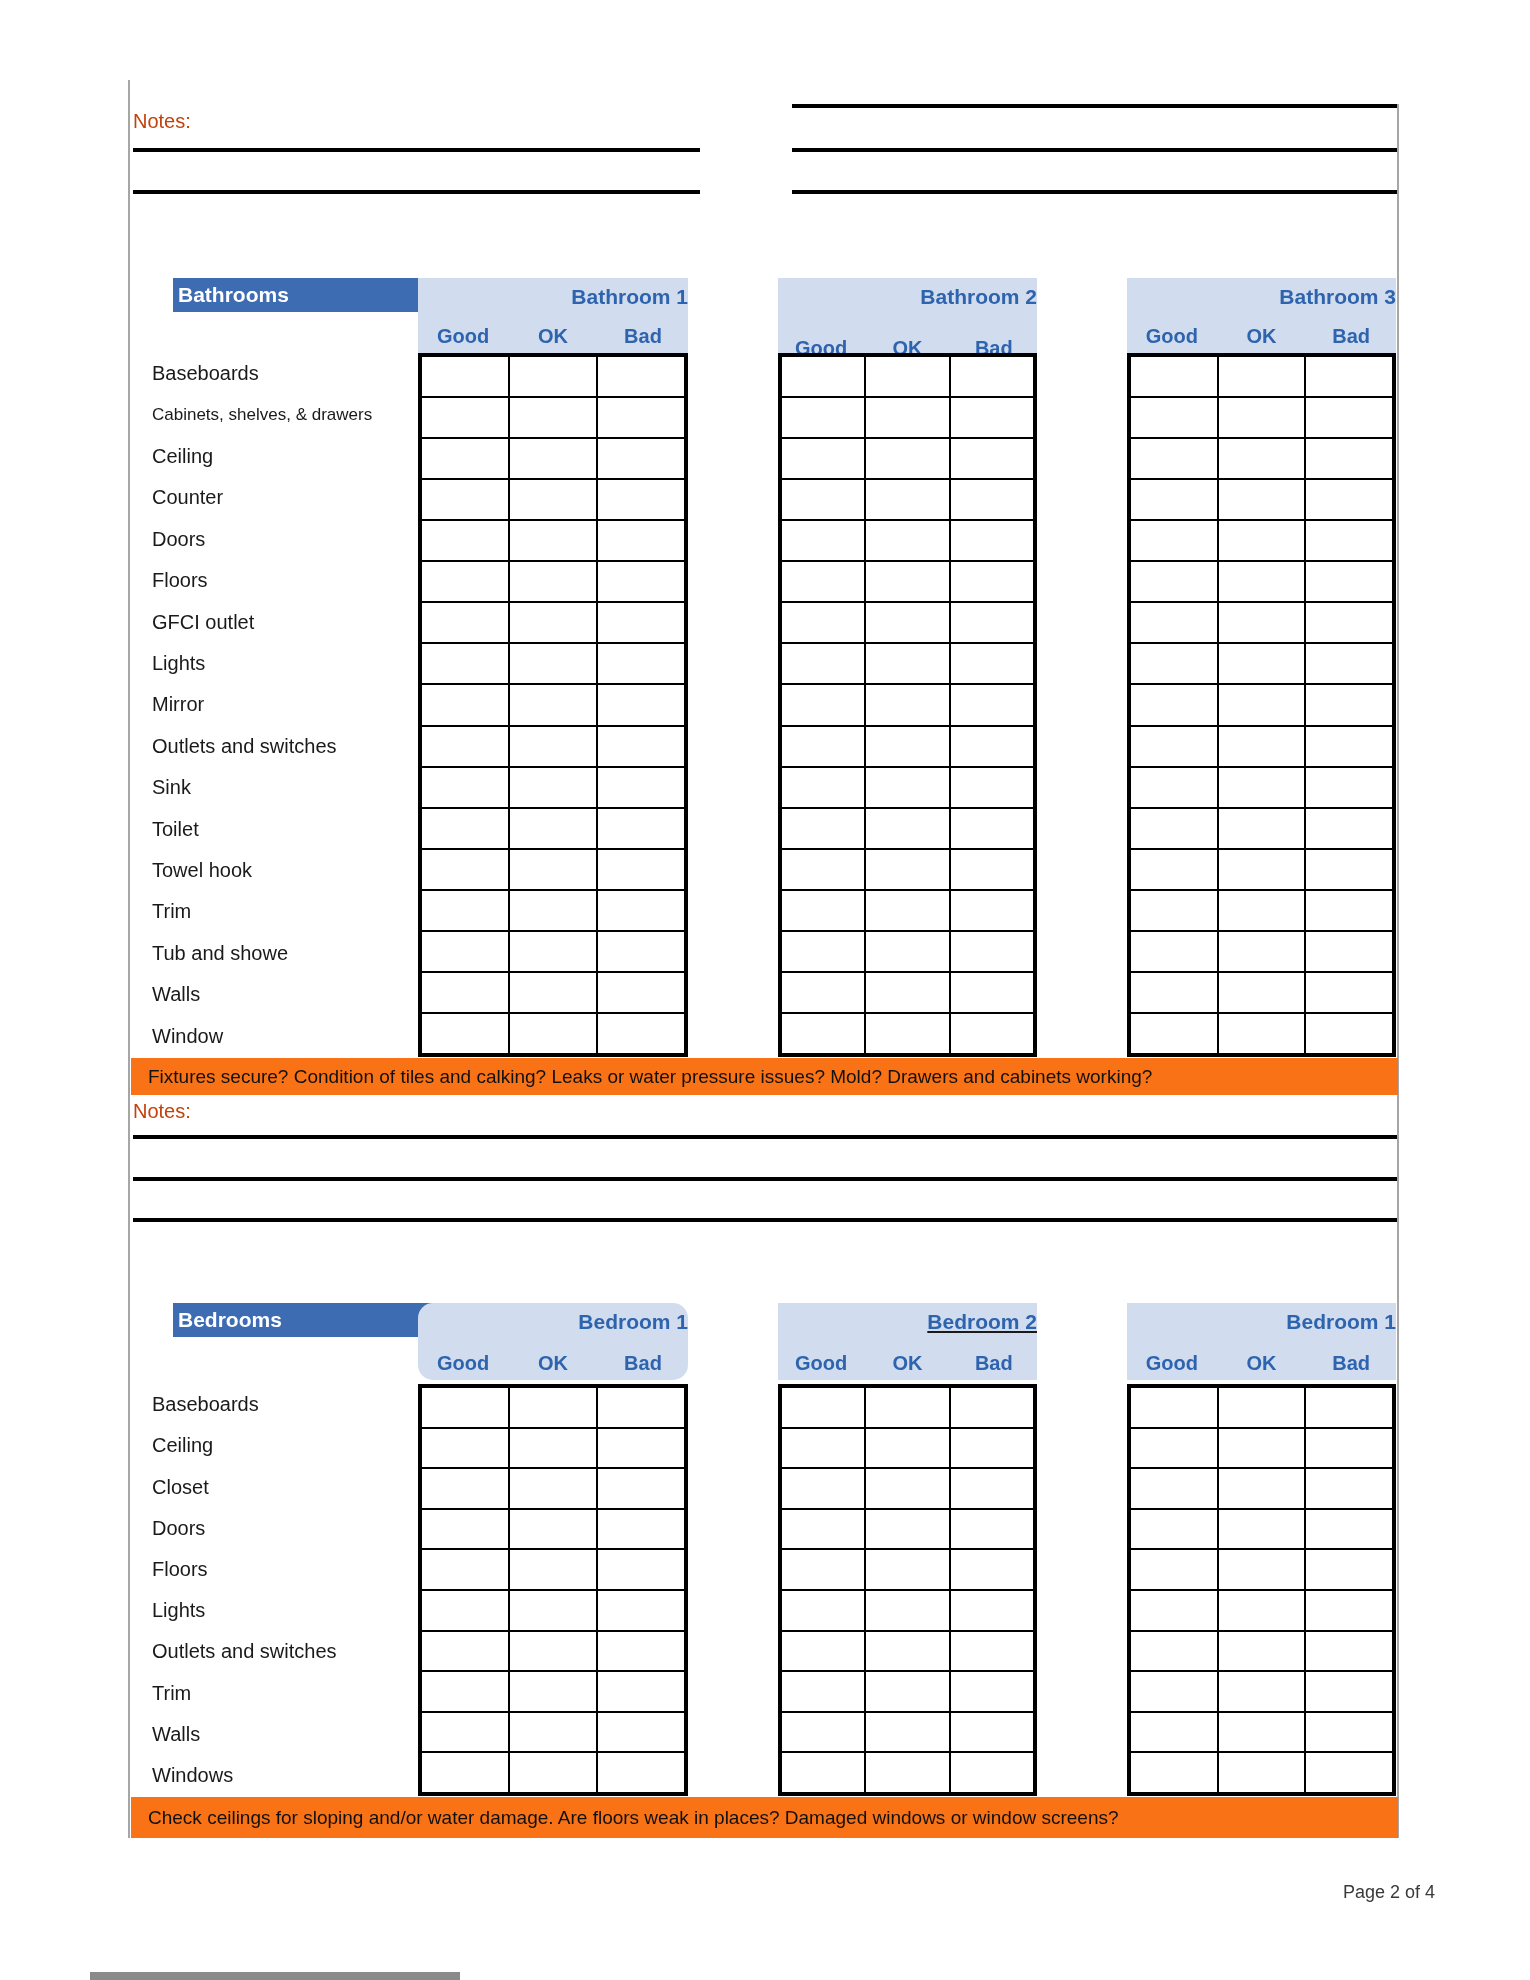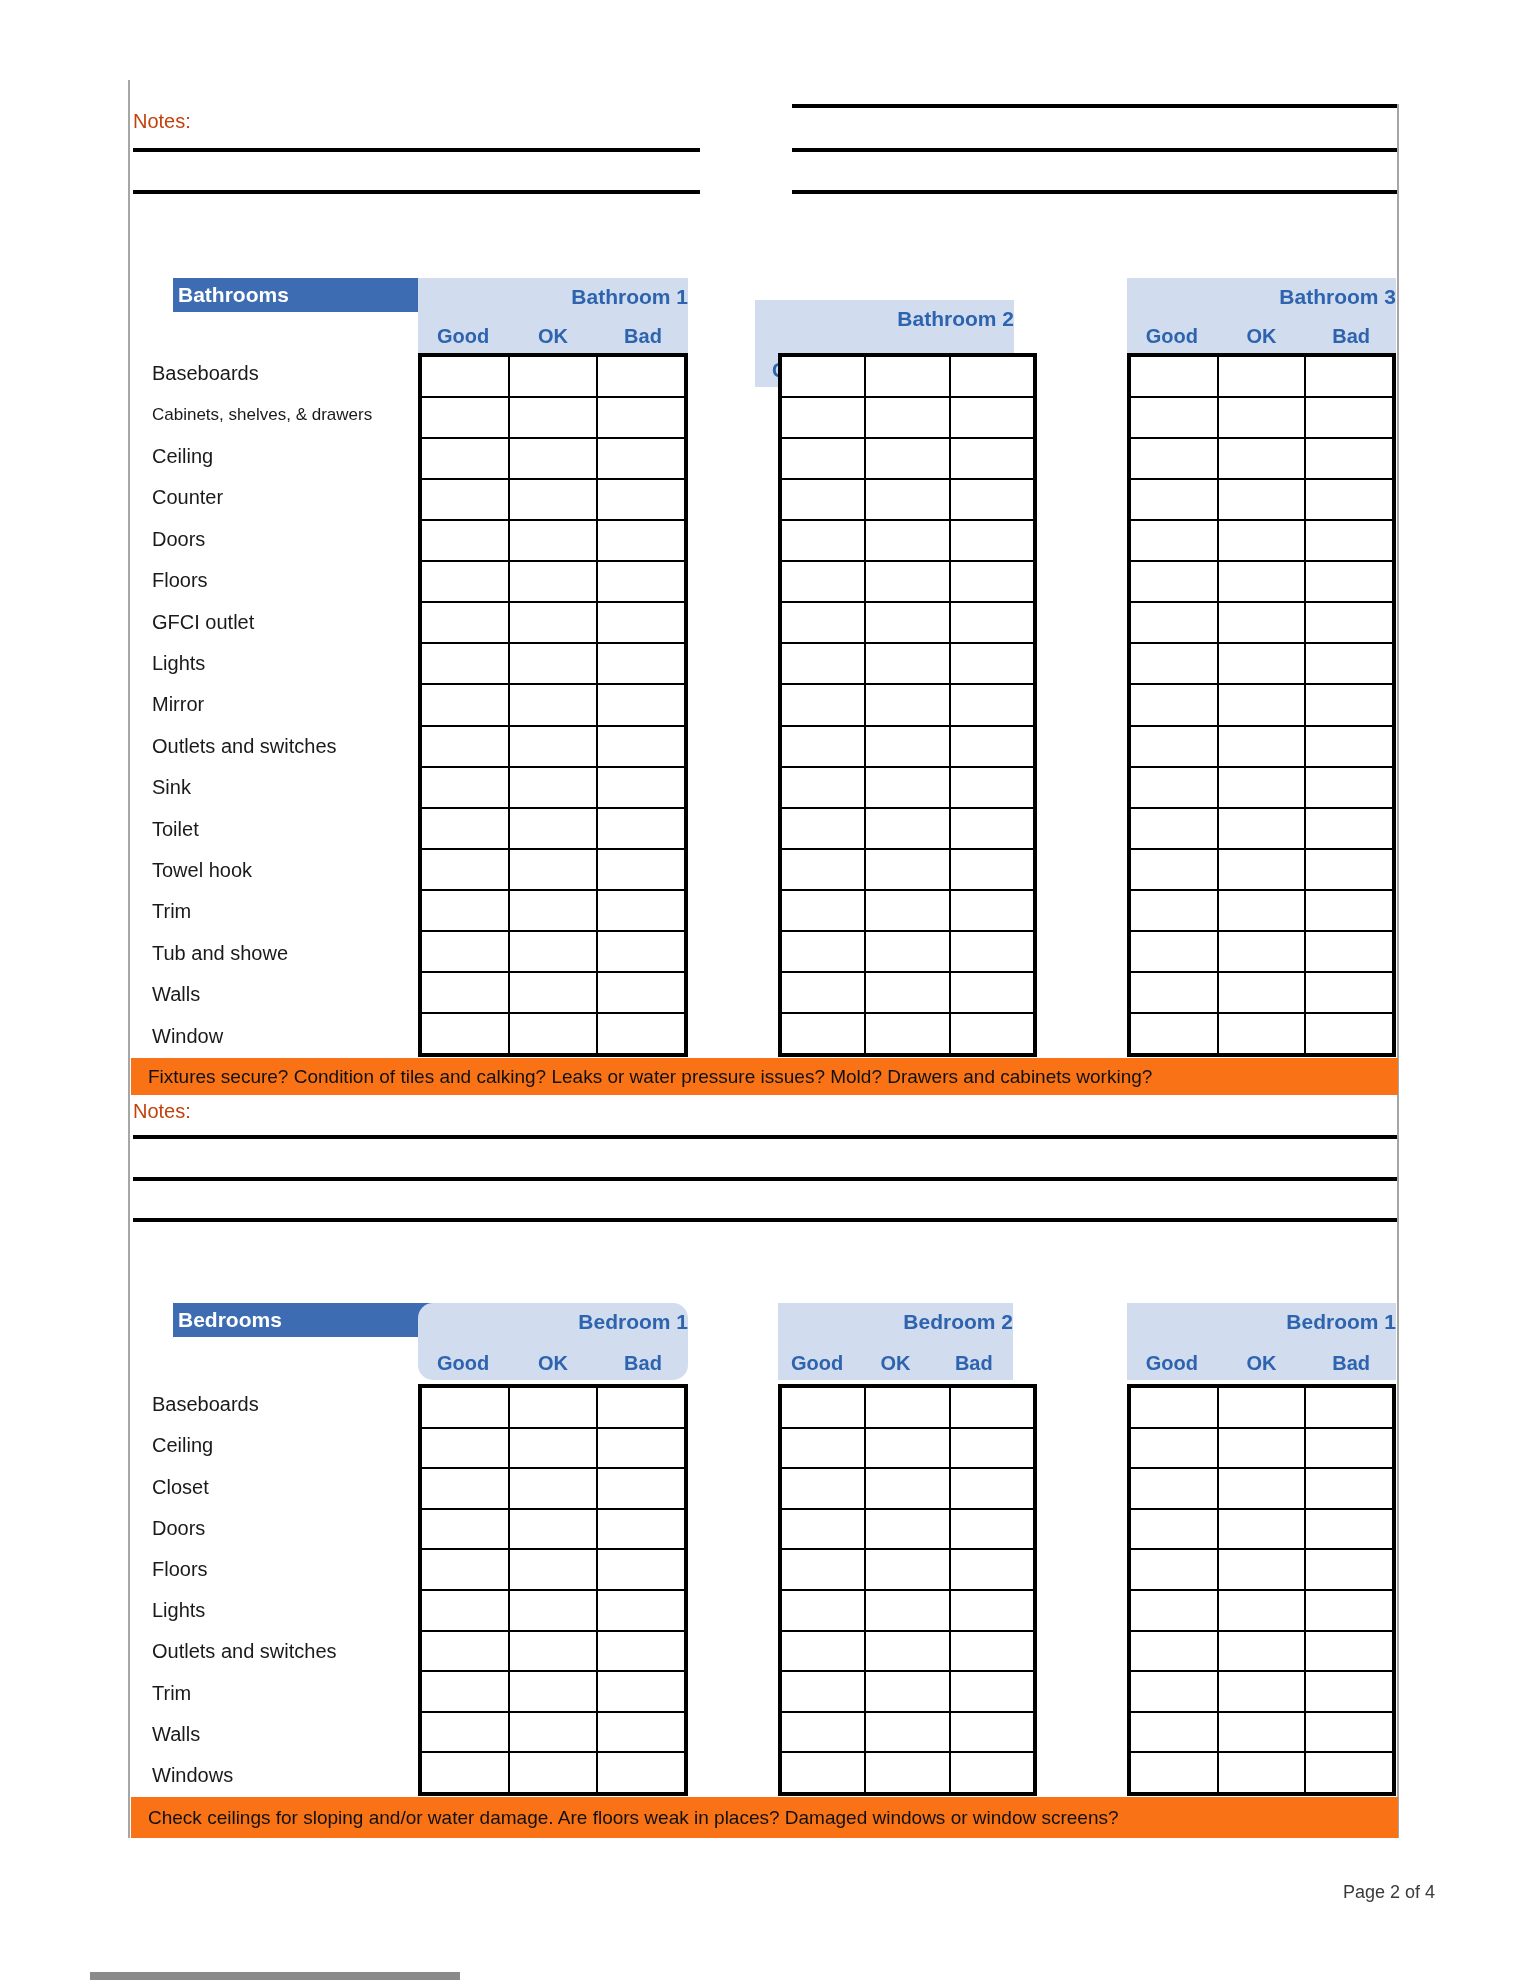--- a/index.html
+++ b/index.html
@@ -69,21 +69,21 @@
   <div class="section-bar" style="left:133px;top:278px;width:285px;">Bathrooms</div>
 
   <div class="group-box" style="left:418px;top:278px;width:270px;height:75px;">
     <div class="group-title">Bathroom 1</div>
     <div class="ratings">
       <span>Good</span>
       <span>OK</span>
       <span>Bad</span>
     </div>
   </div>
-  <div class="group-box" style="left:755px;top:278px;width:259px;height:87px;margin-top:22px;">
+  <div class="group-box" style="left:778px;top:278px;width:259px;height:87px;">
     <div class="group-title">Bathroom 2</div>
     <div class="ratings">
       <span>Good</span>
       <span>OK</span>
       <span>Bad</span>
     </div>
   </div>
   <div class="group-box" style="left:1127px;top:278px;width:269px;height:75px;padding-left:40px;">
     <div class="group-title">Bathroom 3</div>
     <div class="ratings">
@@ -283,21 +283,21 @@
   <div class="section-bar" style="left:133px;top:1303px;width:285px;">Bedrooms</div>
 
   <div class="group-box" style="left:418px;top:1303px;width:270px;height:77px;border-radius:15px;">
     <div class="group-title">Bedroom 1</div>
     <div class="ratings">
       <span>Good</span>
       <span>OK</span>
       <span>Bad</span>
     </div>
   </div>
-  <div class="group-box" style="left:778px;top:1303px;width:235px;height:77px;">
+  <div class="group-box" style="left:778px;top:1303px;width:259px;height:77px;text-decoration:underline;">
     <div class="group-title">Bedroom 2</div>
     <div class="ratings">
       <span>Good</span>
       <span>OK</span>
       <span>Bad</span>
     </div>
   </div>
   <div class="group-box" style="left:1127px;top:1303px;width:269px;height:77px;">
     <div class="group-title">Bedroom 1</div>
     <div class="ratings">

